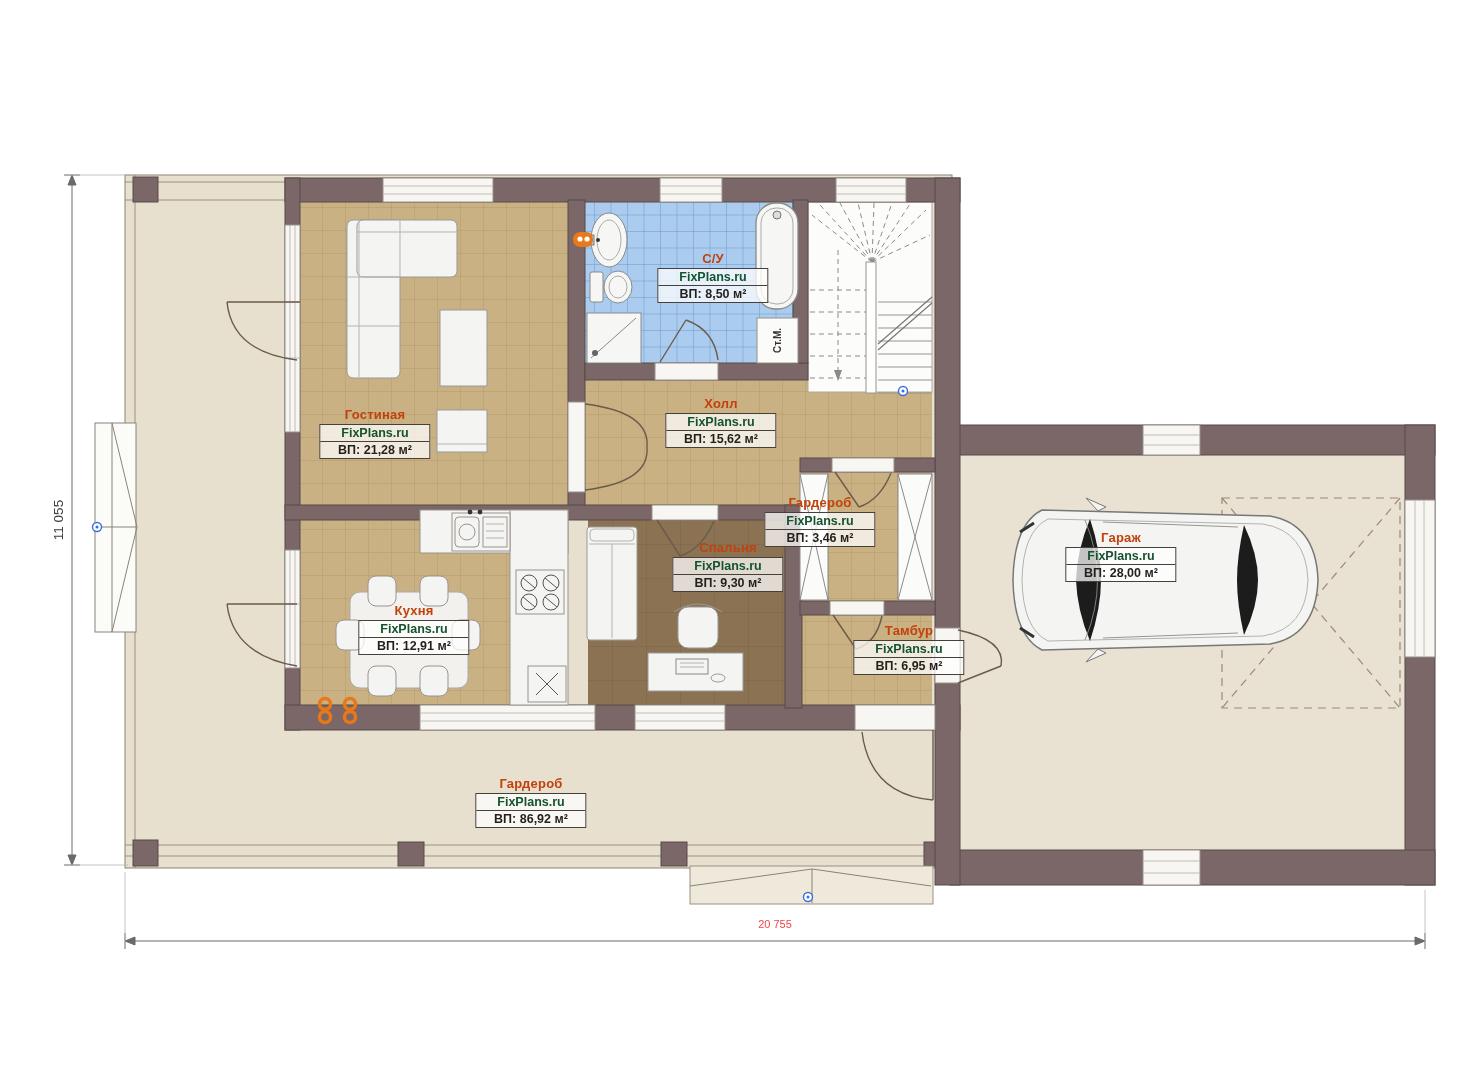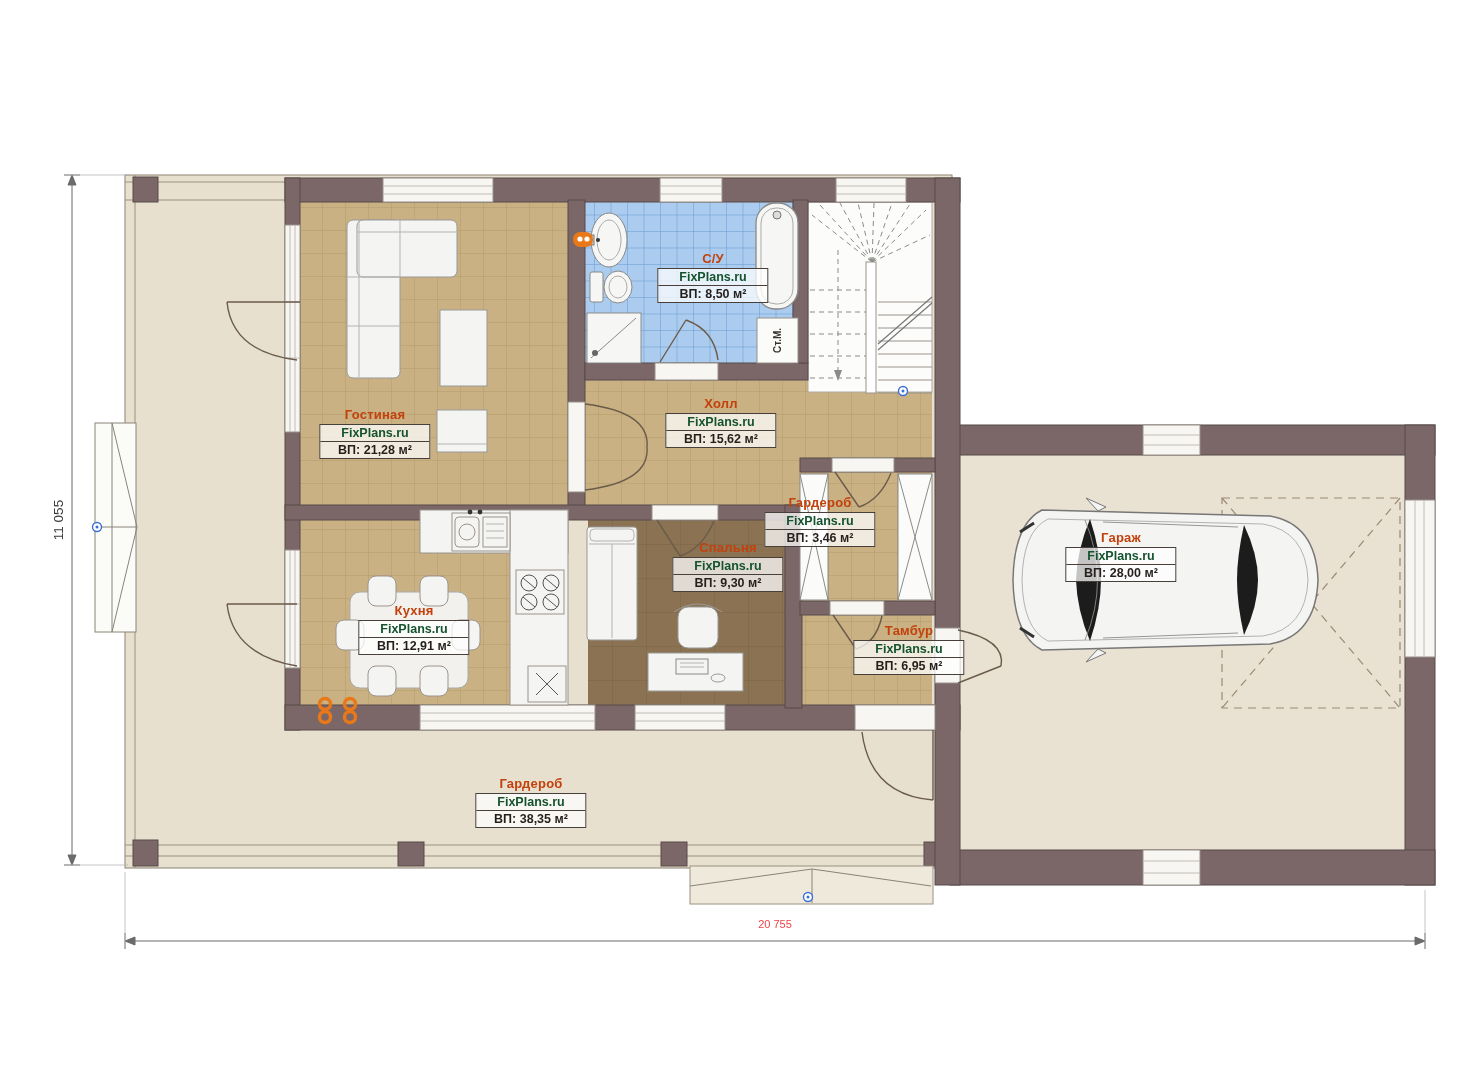--- a/index.html
+++ b/index.html
@@ -364,21 +364,21 @@
   <div class="room-name">Гараж</div>
   <div class="room-box">
     <div class="row1">FixPlans.ru</div>
     <div class="row2">ВП: 28,00 м²</div>
   </div>
 </div>
 <div class="room-label" style="left:531px;top:776px">
   <div class="room-name">Гардероб</div>
   <div class="room-box">
     <div class="row1">FixPlans.ru</div>
-    <div class="row2">ВП: 38,35 м²</div>
+    <div class="row2">ВП: 86,92 м²</div>
   </div>
 </div>
 
 <div class="washer-label">
   <span>Ст.М.</span>
 </div>
 
 <div class="dim-label-w">20 755</div>
 <div class="dim-label-h">11 055</div>
 

